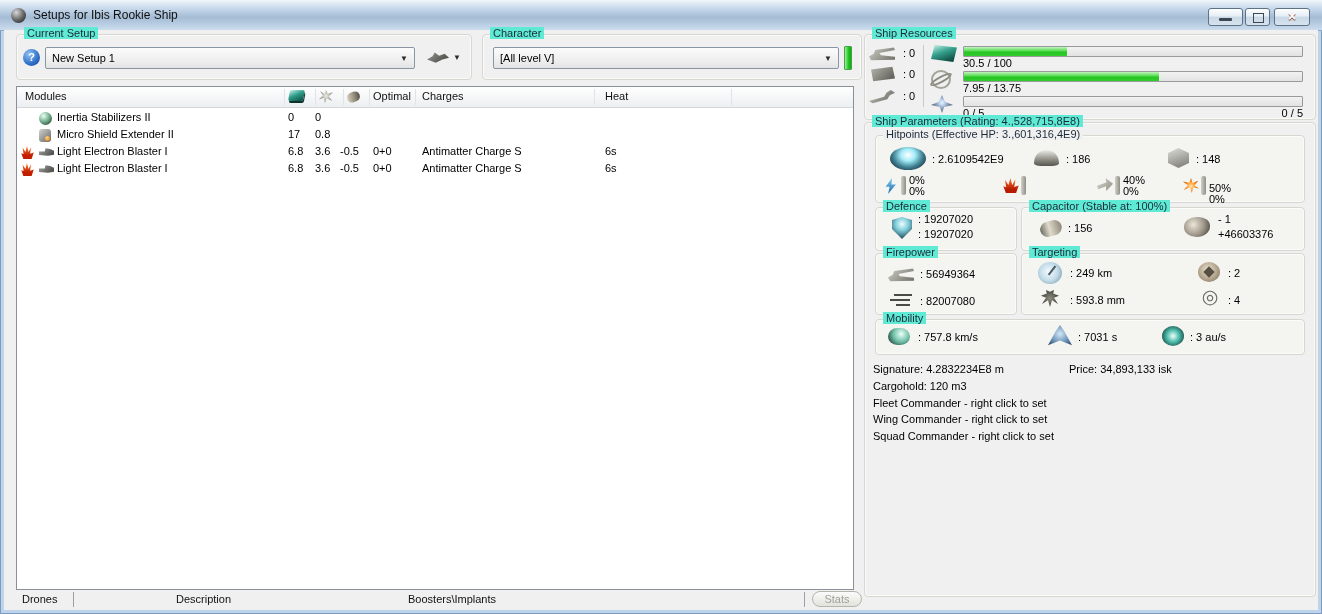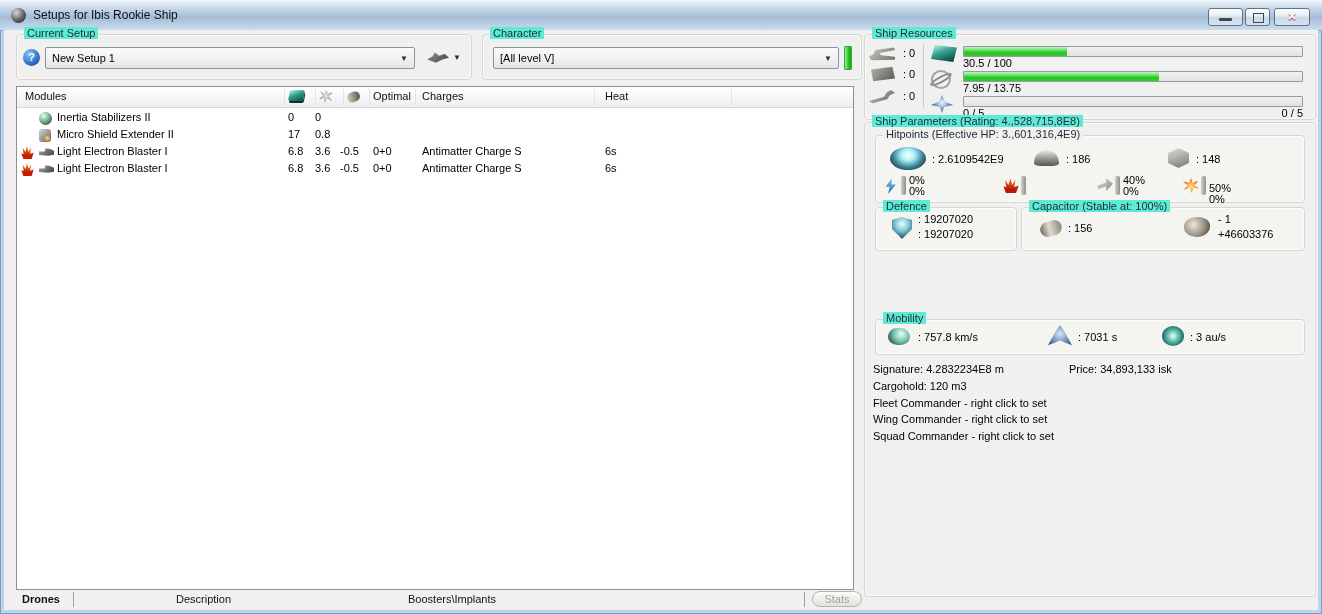--- a/index.html
+++ b/index.html
@@ -246,21 +246,21 @@
             <span class="c-opt">0+0</span>
             <span class="c-chg">Antimatter Charge S</span>
             <span class="c-heat">6s</span>
           </div>
         </div>
     </div>
 
     <div class="bbar">
       <span class="bdiv" style="left:61px;"></span>
       <span class="bdiv" style="left:792px;"></span>
-      <span id="tabs-host"><span class="btab" style="left: 10px; font-weight: bold;">Drones</span><span class="btab" style="left: 164px;">Description</span><span class="btab" style="left: 396px;">Boosters\Implants</span><span class="btab" style="left: 654px; margin-top: 20px;">Projected effects</span></span>
+      <span id="tabs-host"><span class="btab" style="left: 10px;">Drones</span><span class="btab" style="left: 164px;">Description</span><span class="btab" style="left: 396px;">Boosters\Implants</span><span class="btab" style="left: 654px; margin-top: 20px;">Projected effects</span></span>
       <span class="btn-stats" style="left:800px;top:0;">Stats</span>
     </div>
 
     <div class="grp" style="left:860px;top:4px;width:450px;height:84px;">
       <span class="lbl">Ship Resources</span>
       <span class="vsep" style="left:58px;top:10px;height:62px;"></span>
       <span id="slots-host"><span class="ic i-turret" style="position: absolute; left: 4px; top: 10px;"></span><span class="stat" style="left: 38px; top: 12px;">: 0</span><span class="ic i-launcher" style="position: absolute; left: 4px; top: 31px;"></span><span class="stat" style="left: 38px; top: 33px;">: 0</span><span class="ic i-rigs" style="position: absolute; left: 4px; top: 53px;"></span><span class="stat" style="left: 38px; top: 55px;">: 0</span></span>
       <span id="bars-host"><span class="ic i-cpu" style="position: absolute; left: 66px; top: 10px;"></span><div class="pbar" style="left: 98px; top: 11px; width: 340px;">
             <div class="pfill" style="width:30.5%"></div>
           </div><span class="ptext" style="position: absolute; left: 98px; top: 22px;">30.5 / 100</span><span class="ic i-powergrid" style="position: absolute; left: 66px; top: 35px;"></span><div class="pbar" style="left: 98px; top: 36px; width: 340px;">
@@ -305,21 +305,39 @@
 
       <div class="grp inner" style="left:156px;top:84px;width:282px;height:42px;">
         <span class="lbl">Capacitor (Stable at: 100%)</span>
         <span class="ic i-capbat" style="position:absolute;left:18px;top:13px;"></span>
         <span class="stat" style="left:46px;top:14px;">: 156</span>
         <span class="ic i-recharge" style="position:absolute;left:162px;top:9px;"></span>
         <span class="stat" style="left:196px;top:5px;">- 1</span>
         <span class="stat" style="left:196px;top:20px;">+46603376</span>
       </div>
 
-
+      <div class="grp inner" style="left:10px;top:130px;width:140px;height:60px;">
+        <span class="lbl">Firepower</span>
+        <span class="ic i-turret" style="position:absolute;left:12px;top:12px;"></span>
+        <span class="stat" style="left:44px;top:14px;">: 56949364</span>
+        <span class="ic i-volley" style="position:absolute;left:14px;top:38px;"></span>
+        <span class="stat" style="left:44px;top:41px;">: 82007080</span>
+      </div>
+
+      <div class="grp inner" style="left:156px;top:130px;width:282px;height:60px;">
+        <span class="lbl">Targeting</span>
+        <span class="ic i-radar" style="position:absolute;left:16px;top:8px;"></span>
+        <span class="stat" style="left:48px;top:13px;">: 249 km</span>
+        <span class="ic i-sig" style="position:absolute;left:18px;top:36px;"></span>
+        <span class="stat" style="left:48px;top:40px;">: 593.8 mm</span>
+        <span class="ic i-maxtargets" style="position:absolute;left:176px;top:8px;"></span>
+        <span class="stat" style="left:206px;top:13px;">: 2</span>
+        <span class="ic i-scanres" style="position:absolute;left:178px;top:33px;"></span>
+        <span class="stat" style="left:206px;top:40px;">: 4</span>
+      </div>
 
       <div class="grp inner" style="left:10px;top:196px;width:428px;height:34px;">
         <span class="lbl">Mobility</span>
         <span class="ic i-speed" style="position:absolute;left:12px;top:8px;"></span>
         <span class="stat" style="left:42px;top:11px;">: 757.8 km/s</span>
         <span class="ic i-align" style="position:absolute;left:172px;top:5px;"></span>
         <span class="stat" style="left:202px;top:11px;">: 7031 s</span>
         <span class="ic i-warp" style="position:absolute;left:286px;top:6px;"></span>
         <span class="stat" style="left:314px;top:11px;">: 3 au/s</span>
       </div>

